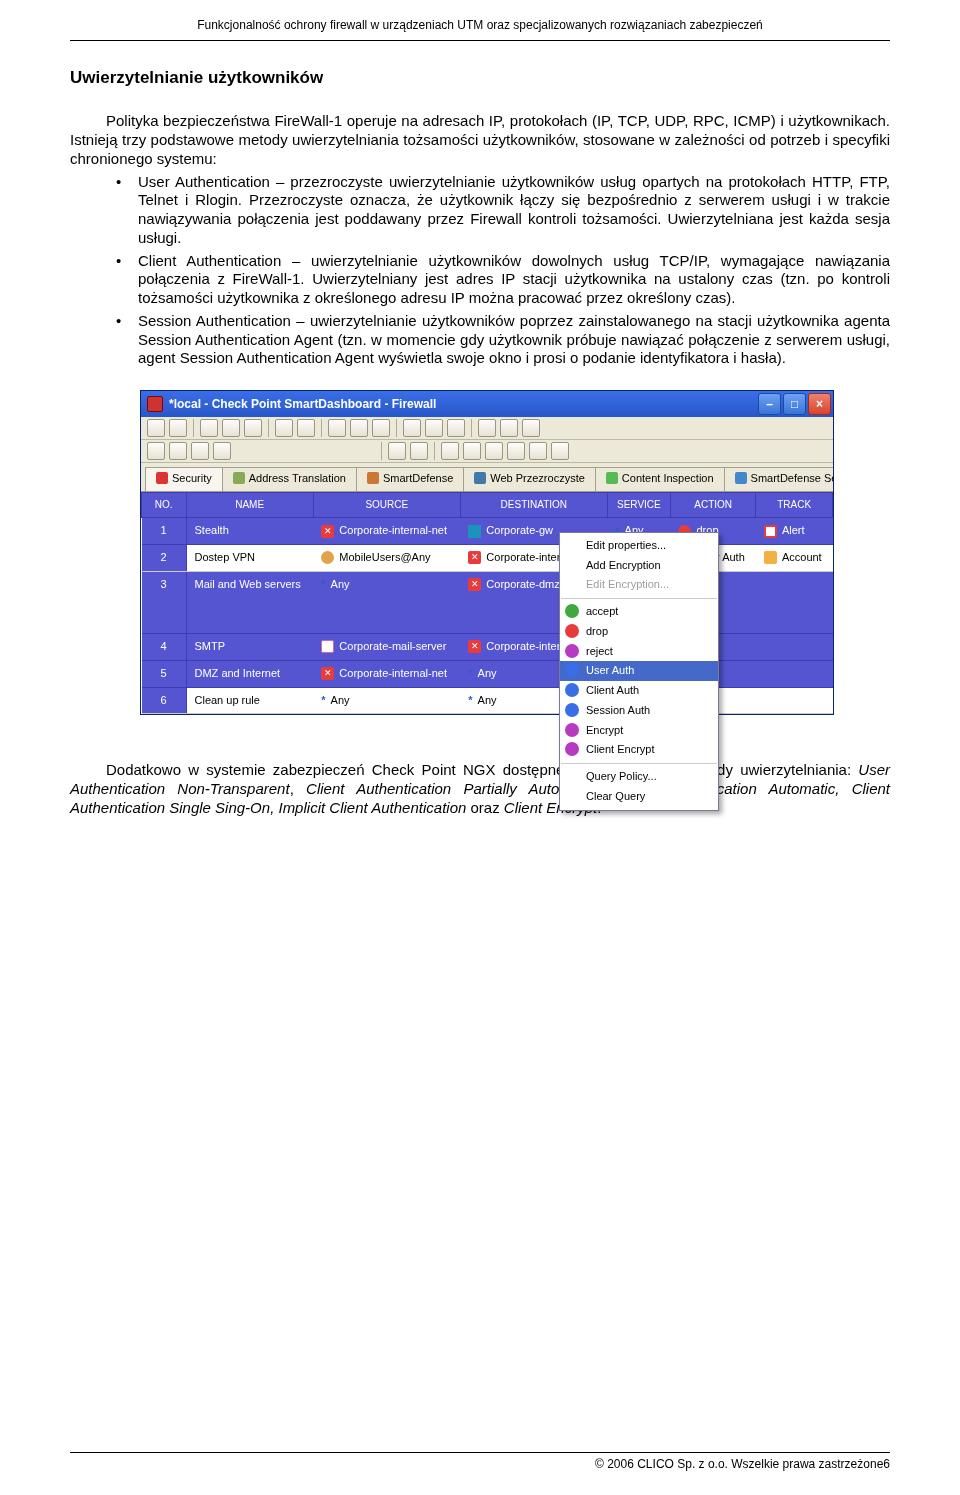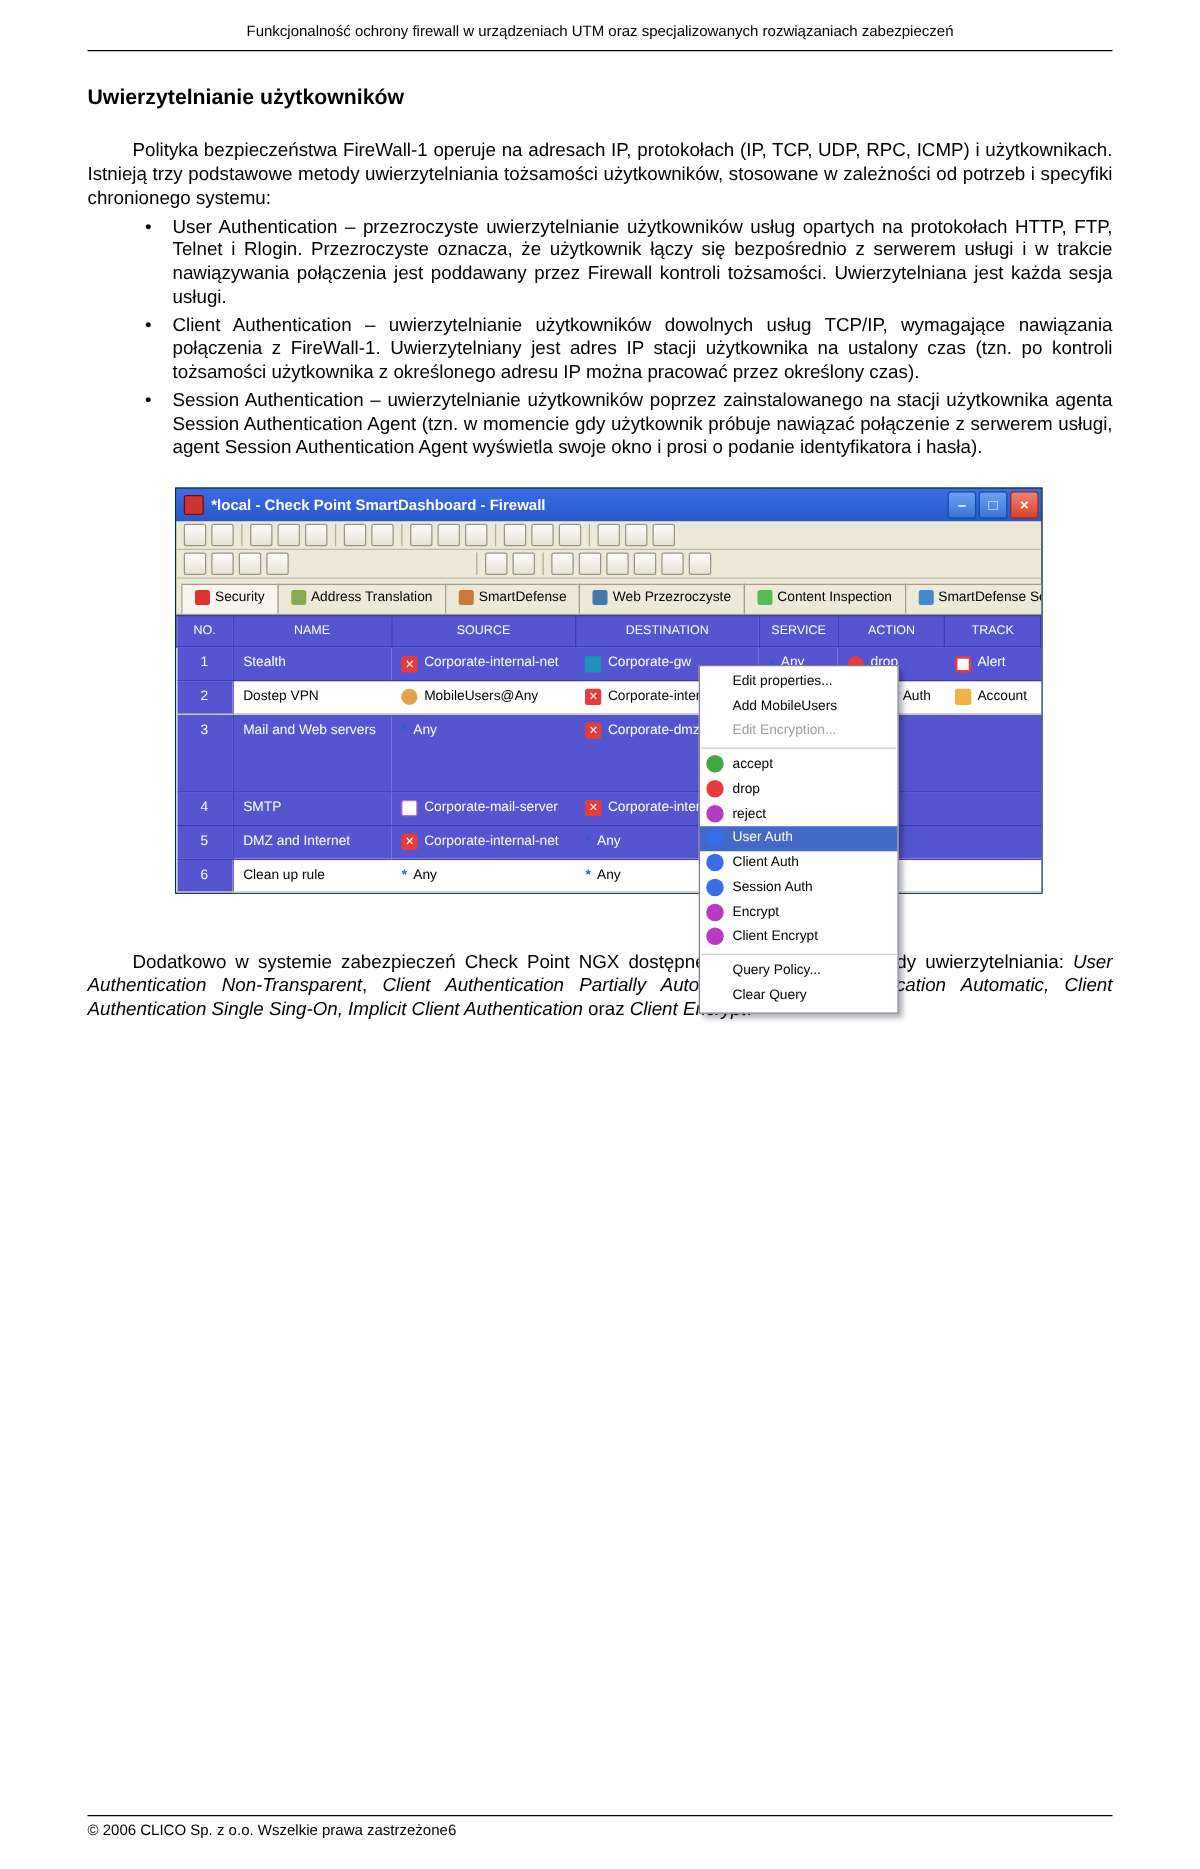--- a/index.html
+++ b/index.html
@@ -7,21 +7,21 @@
   .hdr{font-size:12px;text-align:center;padding:18px 70px 4px}
   .hrule{border-top:1px solid #000;margin:4px 70px 0}
   .content{padding:26px 70px 0;font-size:15px;line-height:1.25}
   .h1{font-weight:bold;font-size:17px;margin:0 0 24px}
   .para{text-align:justify;margin:0 0 4px;text-indent:36px}
   ul.bul{margin:2px 0 4px 46px;padding:0;list-style:none}
   ul.bul>li{position:relative;padding-left:22px;margin:0 0 4px;text-align:justify}
   ul.bul>li:before{content:"•";position:absolute;left:0;top:0;font-size:15px}
   .i{font-style:italic}
   .screenshot{margin:22px 56px 0 70px}
-  .win{border:1px solid #0a246a;font-family:Tahoma,Arial,sans-serif;font-size:11px;background:#4d7c0f}
+  .win{border:1px solid #0a246a;font-family:Tahoma,Arial,sans-serif;font-size:11px;background:#3b82f6}
   .titlebar{height:26px;background:linear-gradient(#3a6ee7,#2857c9);display:flex;align-items:center;color:#fff;padding:0 2px 0 6px}
   .ticon{width:14px;height:14px;background:#c33;border:1px solid #800;margin-right:6px;border-radius:2px}
   .ttitle{font-weight:bold;font-size:12px;flex:1}
   .wbtns{display:flex;gap:2px}
   .wbtn{width:21px;height:20px;background:linear-gradient(#6fa1f3,#3874d8);border:1px solid #1b4aa8;border-radius:3px;display:flex;align-items:center;justify-content:center;color:#fff;font-weight:bold;font-size:12px}
   .wbtn.close{background:linear-gradient(#f08171,#d9432c);border-color:#a52a16}
   .menubar{display:flex;gap:2px;padding:3px 6px;font-size:11px;background:#ece9d8}
   .menubar span{padding:2px 6px}
   .toolbar{display:flex;gap:4px;padding:2px 6px;align-items:center;border-bottom:1px solid #bdb8a6;background:#ece9d8}
   .tb-ico{width:18px;height:18px;box-sizing:border-box;border:1px solid #9a9584;border-radius:2px;background:linear-gradient(#fdfdfc,#e6e2d2);display:inline-block}
@@ -50,21 +50,21 @@
   .ci.acct{background:#f5b042}
   .ci.host{background:#fff;border:1px solid #c86bbd;box-sizing:border-box}
   .ci.usr{background:#e2a24a;border-radius:50%}
   .ci.tcp{background:none;color:#238c2e;font-weight:bold;font-size:8px;width:auto}
   .ctxmenu{position:absolute;right:114px;top:40px;width:158px;background:#fff;border:1px solid #7b7b98;box-shadow:3px 3px 5px rgba(0,0,0,.35);font-size:11px;padding:3px 0}
   .ctxmenu .it{padding:3px 10px 3px 26px;position:relative;white-space:nowrap}
   .ctxmenu .it.dis{color:#9e9e9e}
   .ctxmenu .it.sel{background:#4469c9;color:#fff}
   .ctxmenu .sep{border-top:1px solid #ccc;margin:3px 1px}
   .ctxmenu .mi{width:14px;height:14px;position:absolute;left:5px;top:2px;border-radius:3px}
-  .footer{position:absolute;bottom:24px;left:70px;right:70px;border-top:1px solid #000;padding-top:4px;font-size:12px;display:flex;justify-content:flex-start}
+  .footer{position:absolute;bottom:24px;left:70px;right:70px;border-top:1px solid #000;padding-top:4px;font-size:12px;display:flex;justify-content:flex-end}
   .wrap-rel{position:relative}
 </style>
 </head>
 <body>
 <div class="page">
 
 <div class="hdr">Funkcjonalność ochrony firewall w urządzeniach UTM oraz specjalizowanych rozwiązaniach zabezpieczeń</div>
 <div class="hrule"></div>
 
 <div class="content">
@@ -273,21 +273,21 @@
                   </td>
                   <td>
                     <div class="cell"><span class="ci drop"></span> dr</div>
                   </td>
                   <td></td>
                 </tr>
               </tbody>
       </table>
       <div class="ctxmenu" id="ctxmenu">
               <div class="it">Edit properties...</div>
-              <div class="it">Add MobileUsers</div>
+              <div class="it">Add Encryption</div>
               <div class="it dis">Edit Encryption...</div>
               <div class="sep"></div>
               <div class="it">accept<span class="mi" style="background: rgb(63, 168, 63); border-radius: 50%;"></span></div>
               <div class="it">drop<span class="mi" style="background: rgb(232, 60, 60); border-radius: 50%;"></span></div>
               <div class="it">reject<span class="mi" style="background: rgb(182, 59, 194); border-radius: 50%;"></span></div>
               <div class="it sel">User Auth<span class="mi" style="background: rgb(58, 110, 231); border-radius: 50%;"></span></div>
               <div class="it">Client Auth<span class="mi" style="background: rgb(58, 110, 231); border-radius: 50%;"></span></div>
               <div class="it">Session Auth<span class="mi" style="background: rgb(58, 110, 231); border-radius: 50%;"></span></div>
               <div class="it">Encrypt<span class="mi" style="background: rgb(182, 59, 194); border-radius: 50%;"></span></div>
               <div class="it">Client Encrypt<span class="mi" style="background: rgb(182, 59, 194); border-radius: 50%;"></span></div>

